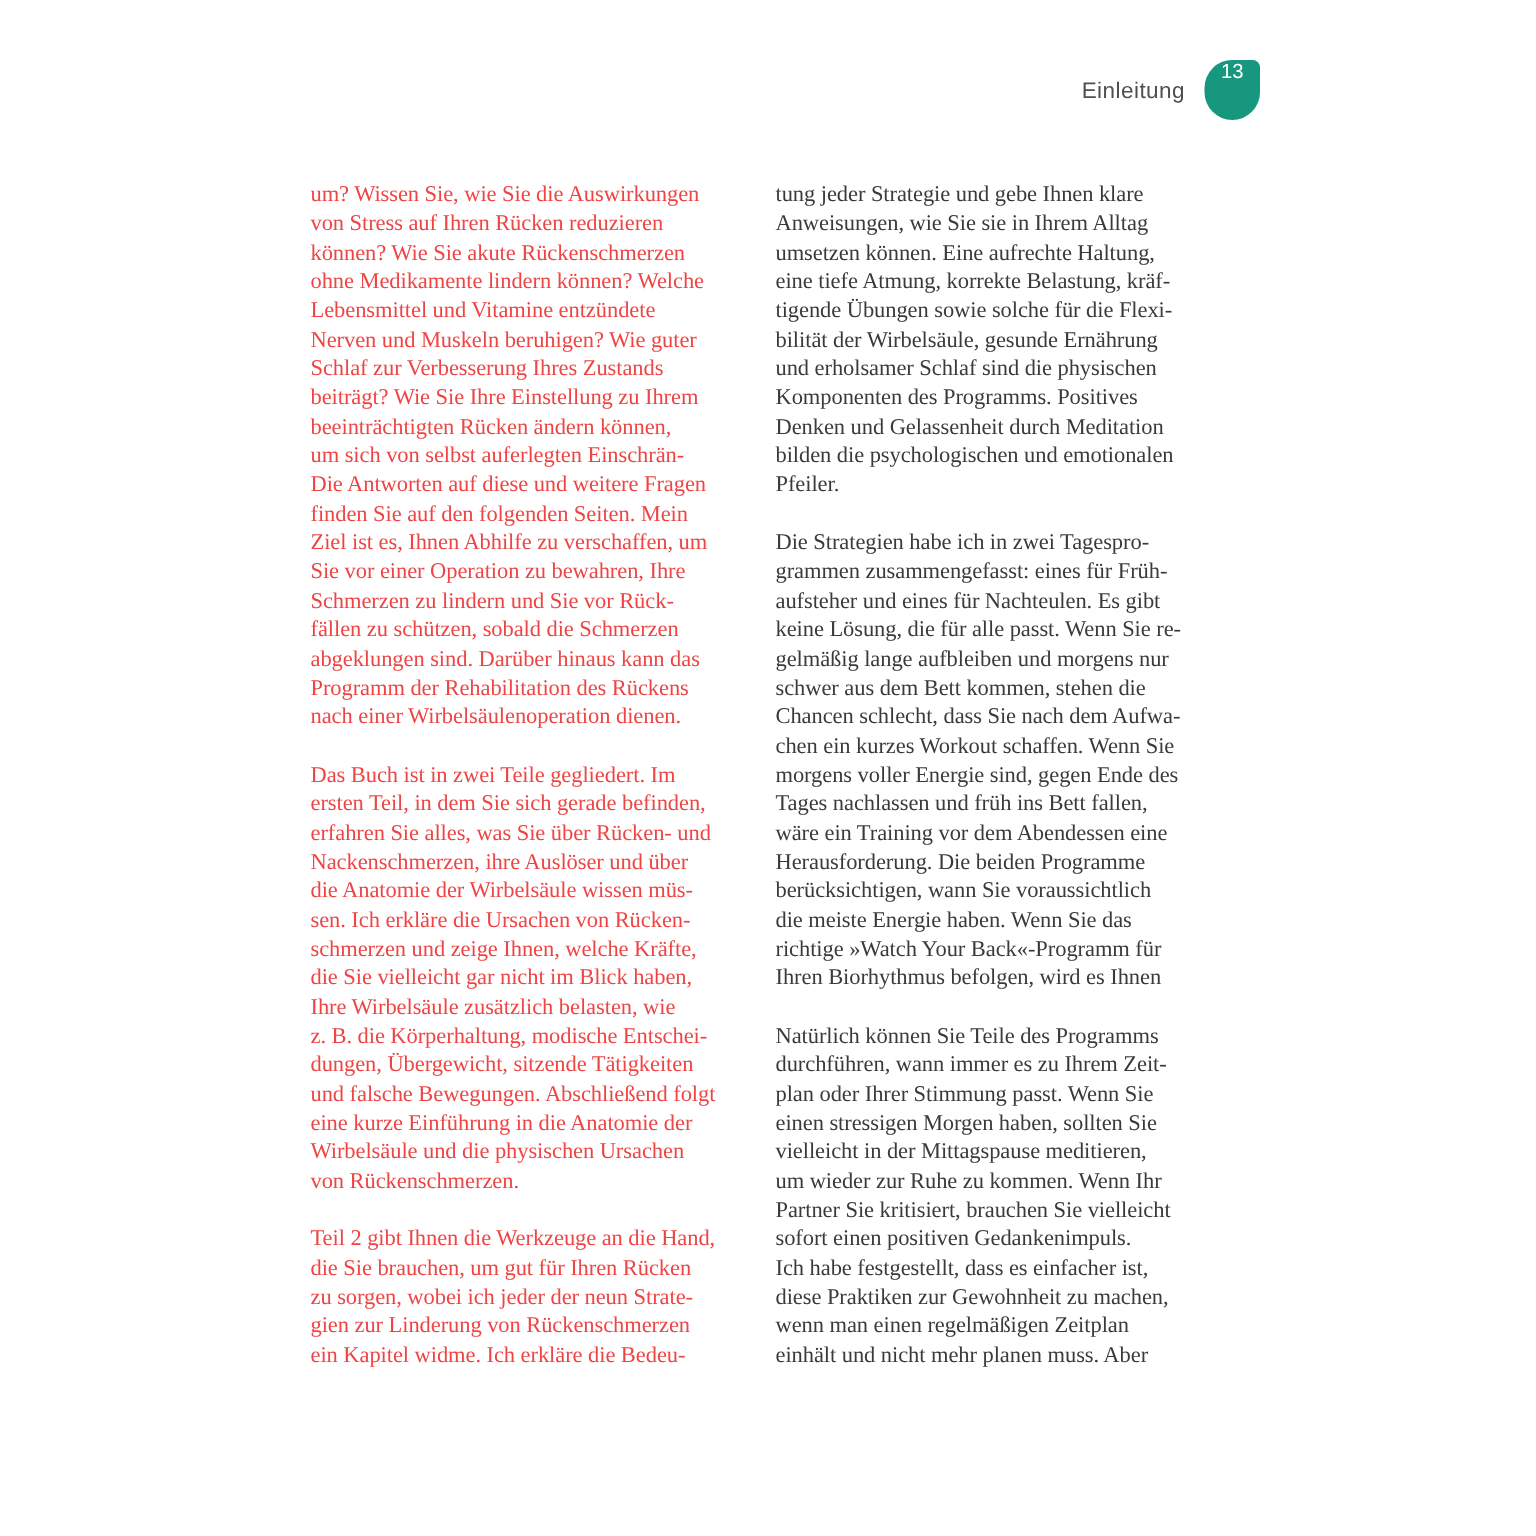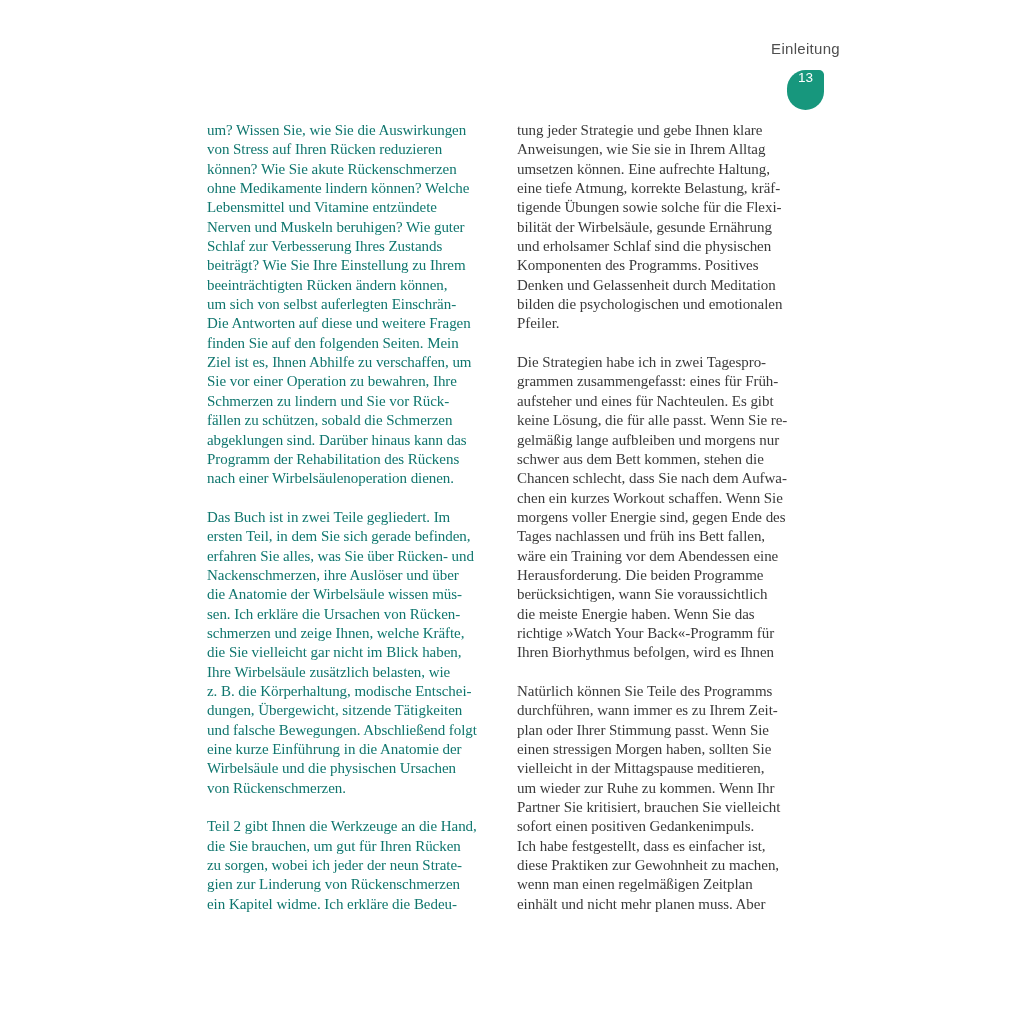--- a/index.html
+++ b/index.html
@@ -18,21 +18,20 @@
     inset: 0;
     background: #ffffff;
   }
   .running-header {
     position: absolute;
     top: 40px;
     right: 184px;
     display: flex;
     align-items: center;
     gap: 13px;
-    flex-direction: column;
   }
   .section-label {
     font-family: "Liberation Sans", sans-serif;
     font-size: 15px;
     letter-spacing: 0.3px;
     color: #4f4f4f;
   }
   .page-badge {
     width: 37px;
     height: 40px;
@@ -66,21 +65,21 @@
 
 <div class="page">
 
   <div class="running-header">
     <span class="section-label" style="color: rgb(79, 79, 79);">Einleitung</span>
     <span class="page-badge" style="background: rgb(23, 151, 125);">
         <span>13</span>
       </span>
   </div>
 
-  <div class="column column-left" style="color: #0f766e;">
+  <div class="column column-left" style="color: #ef4444;">
       <div class="para">
         <span class="line">um? Wissen Sie, wie Sie die Auswirkungen</span>
         <span class="line">von Stress auf Ihren Rücken reduzieren</span>
         <span class="line">können? Wie Sie akute Rückenschmerzen</span>
         <span class="line">ohne Medikamente lindern können? Welche</span>
         <span class="line">Lebensmittel und Vitamine entzündete</span>
         <span class="line">Nerven und Muskeln beruhigen? Wie guter</span>
         <span class="line">Schlaf zur Verbesserung Ihres Zustands</span>
         <span class="line">beiträgt? Wie Sie Ihre Einstellung zu Ihrem</span>
         <span class="line">beeinträchtigten Rücken ändern können,</span>

